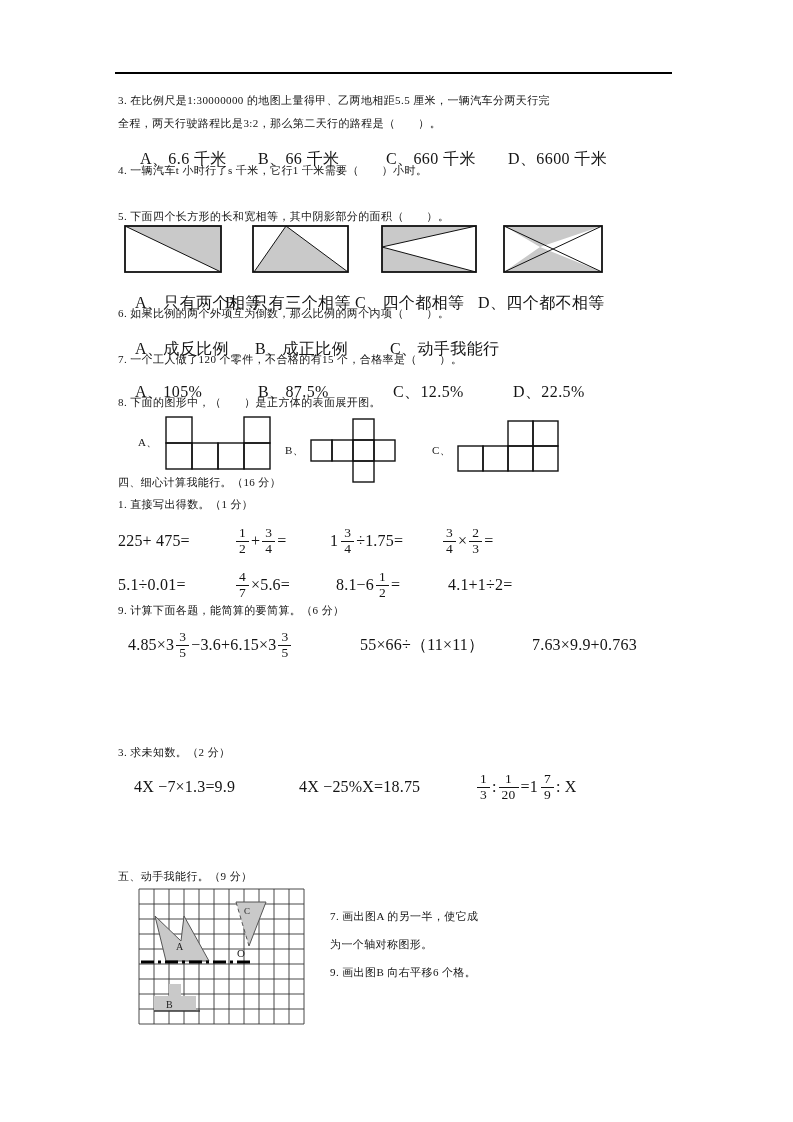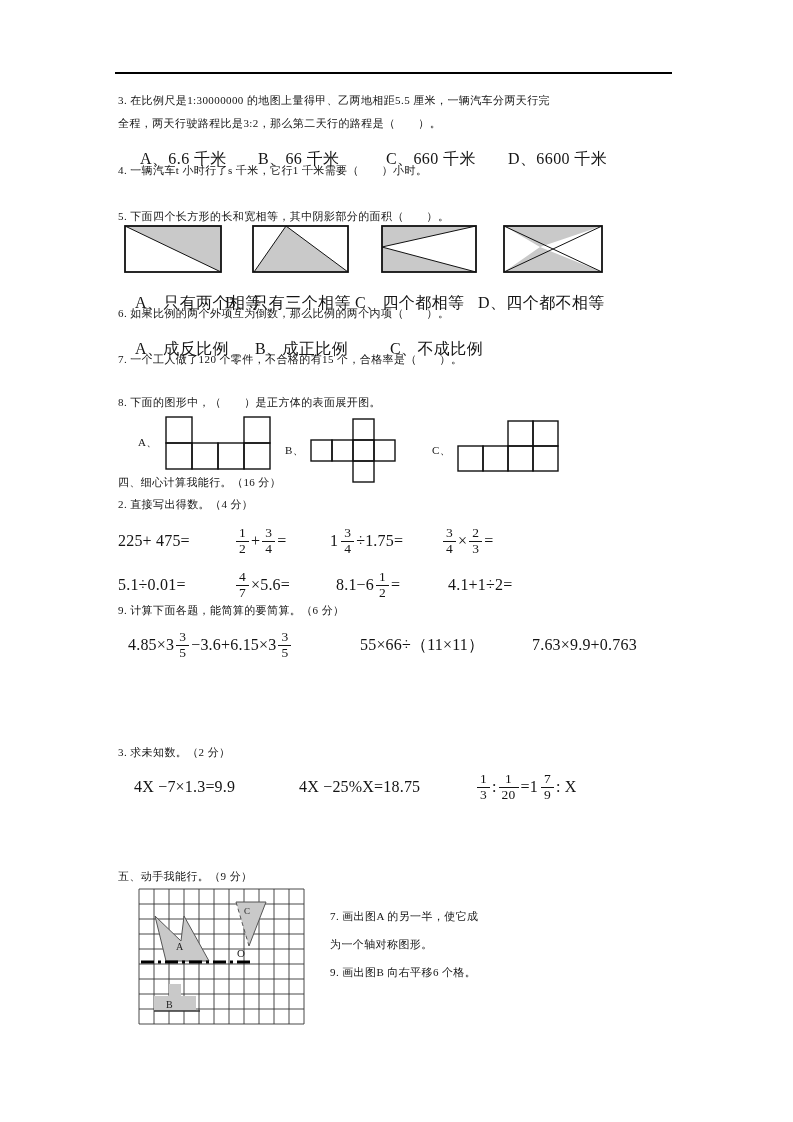--- a/index.html
+++ b/index.html
@@ -77,24 +77,30 @@
     <span class="opt" style="left:17px">A、只有两个相等</span>
     <span class="opt" style="left:107px">B、只有三个相等</span>
     <span class="opt" style="left:237px">C、四个都相等</span>
     <span class="opt" style="left:360px">D、四个都不相等</span>
   </div>
 
   <div class="t" style="left:118px;top:303px">6. 如果比例的两个外项互为倒数，那么比例的两个内项（　　）。</div>
   <div class="opts" style="left:118px;top:327px">
     <span class="opt" style="left:17px">A、成反比例</span>
     <span class="opt" style="left:137px">B、成正比例</span>
-    <span class="opt" style="left:272px">C、不成比例</span>
+    <span class="opt" style="left:272px">C、动手我能行</span>
   </div>
 
   <div class="t" style="left:118px;top:349px">7. 一个工人做了120 个零件，不合格的有15 个，合格率是（　　）。</div>
+  <div class="opts" style="left:118px;top:370px">
+    <span class="opt" style="left:17px">A、105%</span>
+    <span class="opt" style="left:140px">B、87.5%</span>
+    <span class="opt" style="left:275px">C、12.5%</span>
+    <span class="opt" style="left:395px">D、22.5%</span>
+  </div>
 
   <div class="t" style="left:118px;top:392px">8. 下面的图形中，（　　）是正方体的表面展开图。</div>
   <span class="t" style="left:138px;top:432px">A、</span>
   <svg class="fig" style="left:165px;top:416px" width="106" height="54" viewBox="0 0 106 54">
     <g fill="none" stroke="#111" stroke-width="1.4">
       <rect x="1" y="1" width="26" height="26"></rect>
         <rect x="79" y="1" width="26" height="26"></rect>
       <rect x="1" y="27" width="26" height="26"></rect>
         <rect x="27" y="27" width="26" height="26"></rect>
       <rect x="53" y="27" width="26" height="26"></rect>
@@ -118,21 +124,21 @@
       <rect x="51" y="1" width="25" height="25"></rect>
         <rect x="76" y="1" width="25" height="25"></rect>
       <rect x="1" y="26" width="25" height="25"></rect>
         <rect x="26" y="26" width="25" height="25"></rect>
       <rect x="51" y="26" width="25" height="25"></rect>
         <rect x="76" y="26" width="25" height="25"></rect>
     </g>
   </svg>
 
   <div class="t" style="left:118px;top:472px">四、细心计算我能行。（16 分）</div>
-  <div class="t" style="left:118px;top:494px">2. 直接写出得数。（4 分）</div>
+  <div class="t" style="left:118px;top:494px">1. 直接写出得数。（1 分）</div>
 
   <div class="eqrow" style="left:118px;top:512px">
     <span class="eq" style="left:0px">225+ 475=</span>
     <span class="eq" style="left:116px"><span class="frac">
           <span class="fn">1</span>
           <span class="fd">2</span>
         </span> + <span class="frac">
           <span class="fn">3</span>
           <span class="fd">4</span>
         </span> =</span>

